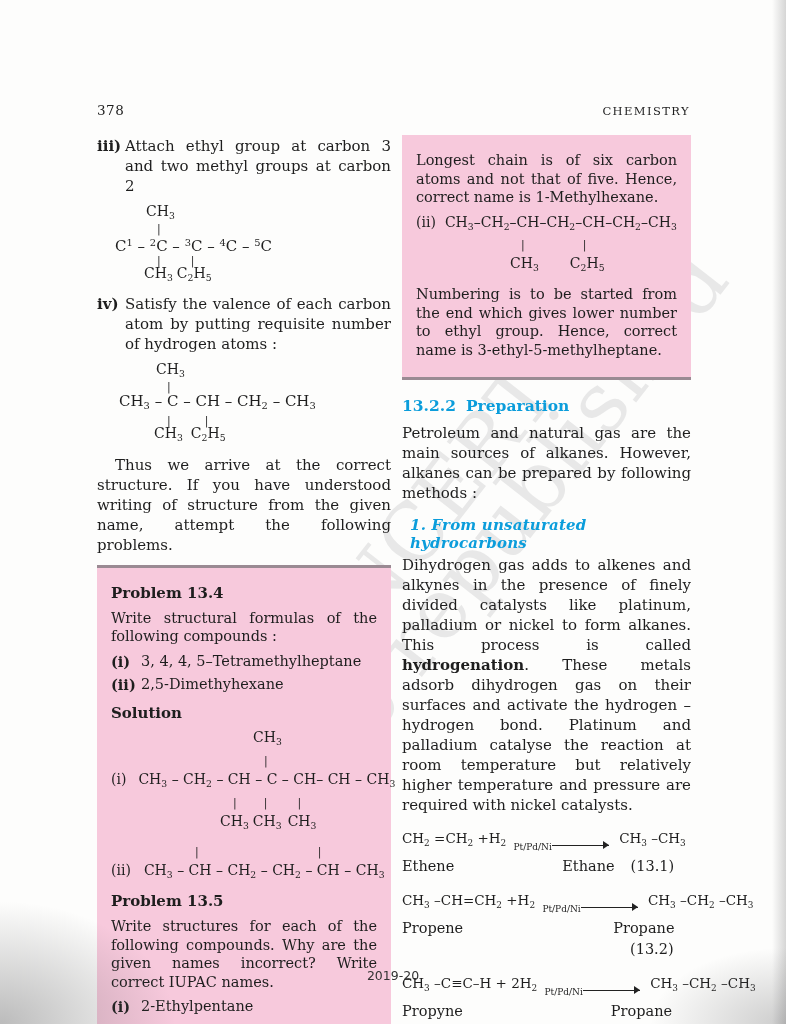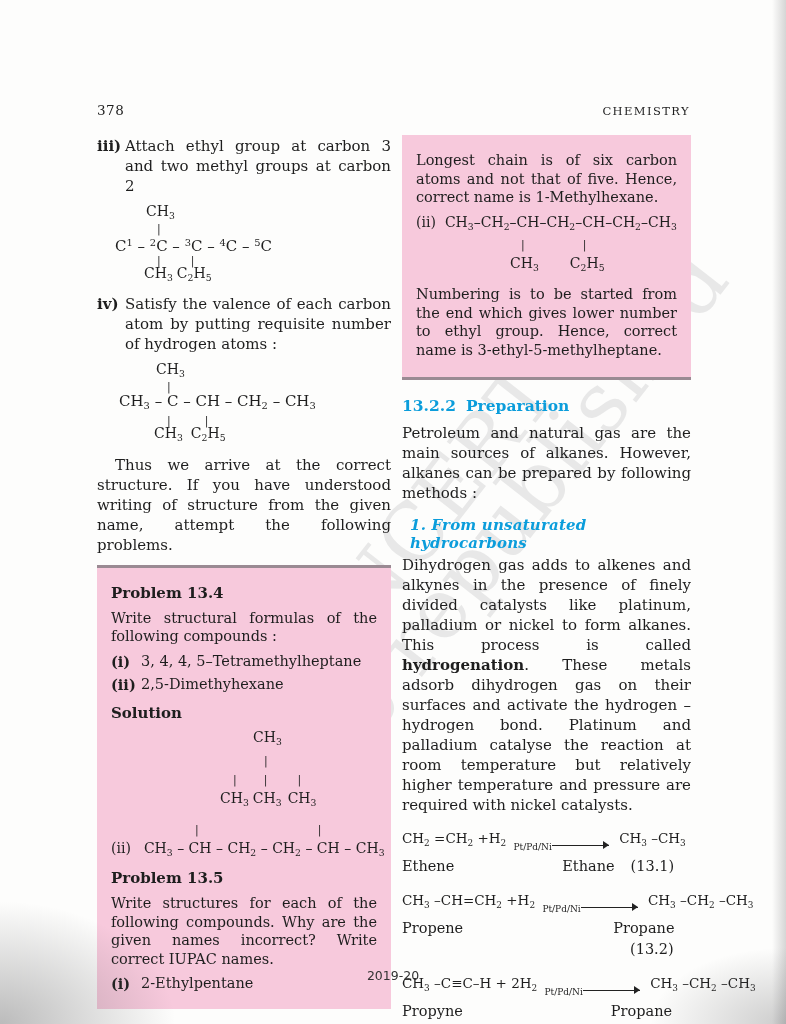--- a/index.html
+++ b/index.html
@@ -133,20 +133,21 @@
       </div>
       <div class="item">
         <span class="lb">(ii)</span>
         <span class="tx">2,5-Dimethyhexane</span>
       </div>
 
       <div class="sol">Solution</div>
       <div class="chem">
           <div class="cl top"><span style="margin-left: 142px;">CH<sub>3</sub></span></div>
           <div class="cl bond"><span style="margin-left: 153px;">|</span></div>
+          <div class="cl"><span>(i)</span><span style="margin-left: 12px;">CH<sub>3</sub> – CH<sub>2</sub> – CH – C –  CH– CH – CH<sub>3</sub></span></div>
           <div class="cl bond"><span style="margin-left: 122px;">|</span><span style="margin-left: 27px;">|</span><span style="margin-left: 30px;">|</span></div>
           <div class="cl bot"><span style="margin-left: 109px;">CH<sub>3</sub></span><span style="margin-left: 4px;">CH<sub>3</sub></span><span style="margin-left: 6px;">CH<sub>3</sub></span></div>
         </div>
       <div class="chem">
           <div class="cl bond"><span style="margin-left: 84px;">|</span><span style="margin-left: 119px;">|</span></div>
           <div class="cl"><span>(ii)</span><span style="margin-left: 13px;">CH<sub>3</sub> – CH – CH<sub>2</sub> – CH<sub>2</sub> – CH – CH<sub>3</sub></span></div>
         </div>
 
       <div class="ptitle">Problem 13.5</div>
       <div class="para">Write structures for each of the following compounds. Why are the given names incorrect? Write correct IUPAC names.</div>

